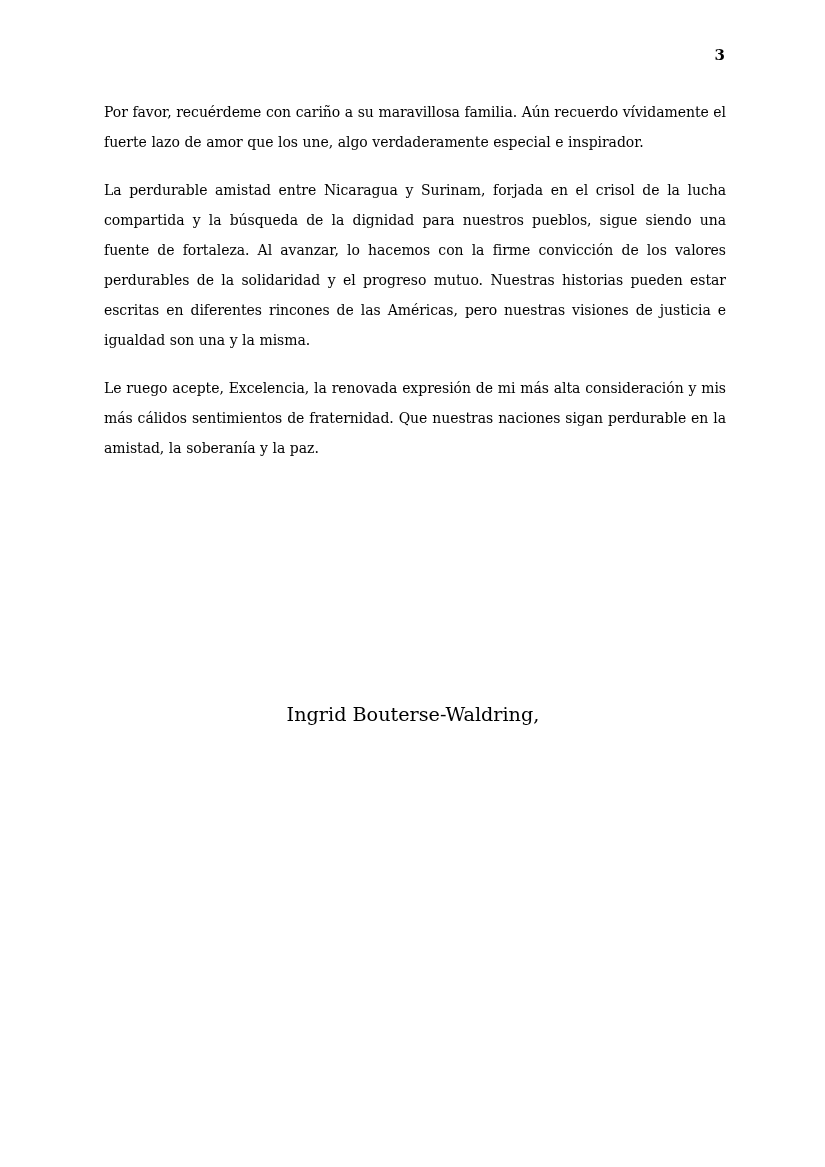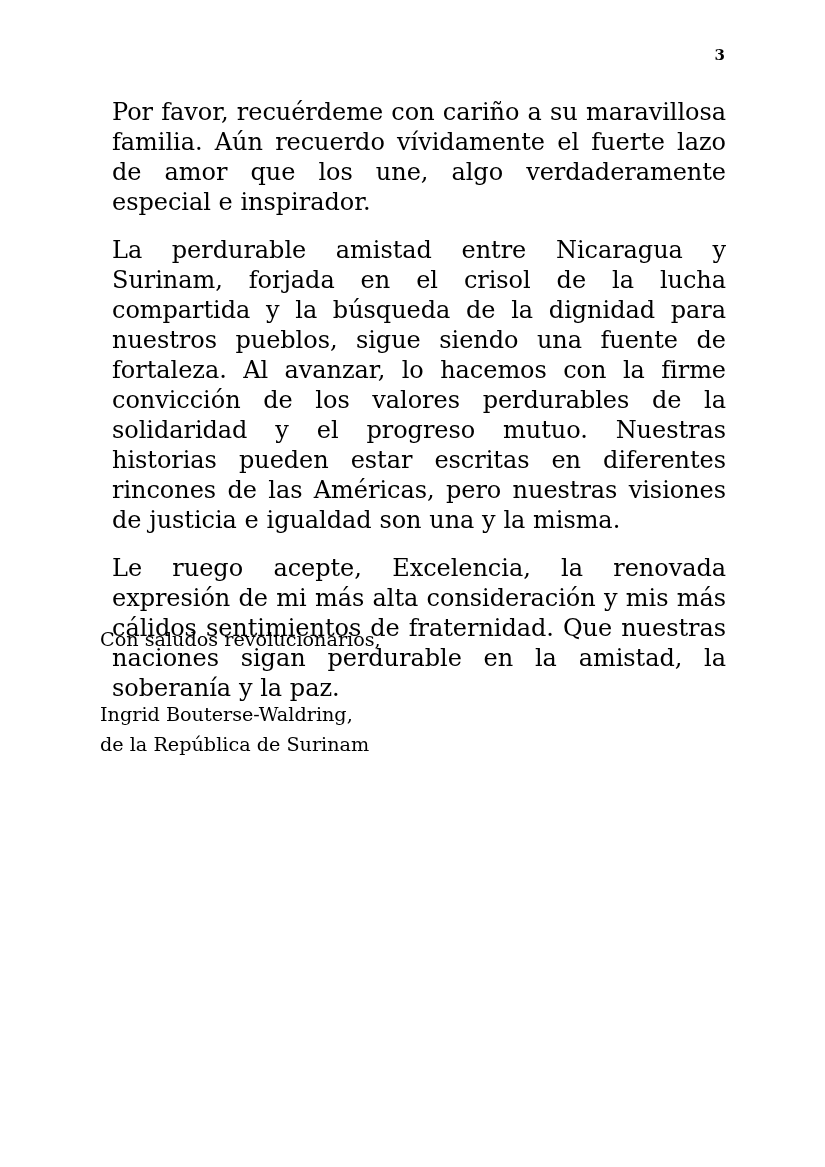--- a/index.html
+++ b/index.html
@@ -29,24 +29,24 @@
     line-height: 1;
     color: #000000;
   }
   .body-block {
     position: absolute;
     left: 100px;
     top: 97px;
     width: 626px;
   }
   p.para {
-    margin: 0 0 18px 12px;
+    margin: 0 0 18px 4px;
     text-align: justify;
     text-justify: inter-word;
-    font-size: 24px;
+    font-size: 14px;
     line-height: 30px;
     letter-spacing: -0.05px;
     word-spacing: 0.2px;
     -webkit-hyphens: none;
     hyphens: none;
   }
   p.para:last-child {
     margin-bottom: 0;
   }
   .closing {
@@ -58,40 +58,38 @@
     line-height: 30px;
     text-align: left;
   }
   .signature {
     position: absolute;
     left: 100px;
     top: 700px;
     width: 626px;
     font-size: 19.2px;
     line-height: 30px;
-    text-align: left;
+    text-align: center;
   }
   .signature .sig-line {
     display: block;
     white-space: pre;
   }
 </style>
 </head>
 <body>
 
 <div class="page">
 
   <div class="page-number">3</div>
 
   <div class="body-block">
     <p class="para">Por favor, recuérdeme con cariño a su maravillosa familia. Aún recuerdo vívidamente el fuerte lazo de amor que los une, algo verdaderamente especial e inspirador.</p>
     <p class="para">La perdurable amistad entre Nicaragua y Surinam, forjada en el crisol de la lucha compartida y la búsqueda de la dignidad para nuestros pueblos, sigue siendo una fuente de fortaleza. Al avanzar, lo hacemos con la firme convicción de los valores perdurables de la solidaridad y el progreso mutuo. Nuestras historias pueden estar escritas en diferentes rincones de las Américas, pero nuestras visiones de justicia e igualdad son una y la misma.</p>
     <p class="para">Le ruego acepte, Excelencia, la renovada expresión de mi más alta consideración y mis más cálidos sentimientos de fraternidad. Que nuestras naciones sigan perdurable en la amistad, la soberanía y la paz.</p>
   </div>
 
-  <div class="closing">Con saludos revolucionarios,</div>
 
   <div class="signature">
     <span class="sig-line">Ingrid Bouterse-Waldring,</span>
-    <span class="sig-line">de la República de Surinam</span>
   </div>
 
 </div>
 
 </body></html>

